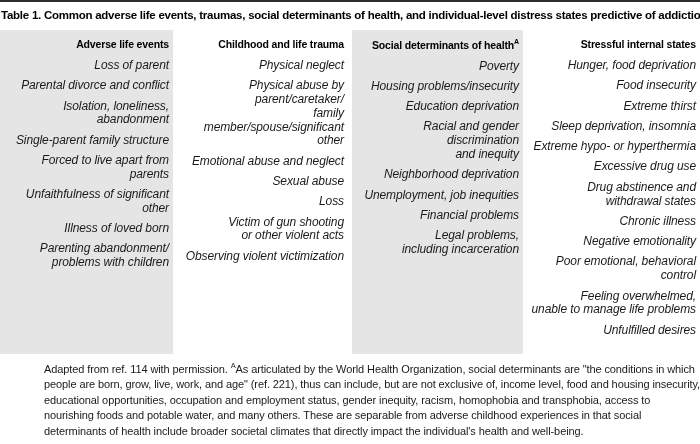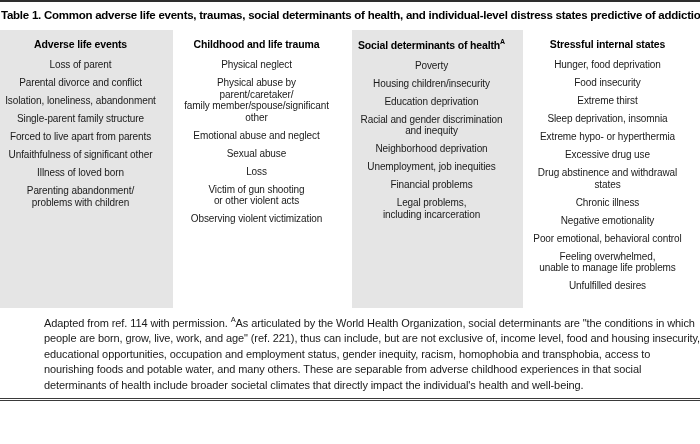--- a/index.html
+++ b/index.html
@@ -27,39 +27,40 @@
     margin: 0 0 9px 1px;
   }
   .table-body {
     display: grid;
     grid-template-columns: 173px 171px 171px 173px;
     column-gap: 4px;
     min-height: 258px;
     align-items: stretch;
   }
   .col {
-    text-align: center;
-    padding: 8px 16px 10px 4px;
+    text-align: right;
+    padding: 8px 4px 10px 4px;
   }
   .col.shaded { background: var(--shade, #e5e5e5); }
   .col-header {
     font-weight: bold;
     font-size: 10.5px;
     letter-spacing: -0.15px;
     margin-bottom: 9px;
     color: #000000;
   }
   .col-header sup { font-size: 7px; }
   .cell {
-    font-size: 10px;
+    font-size: 12px;
     line-height: 1.15;
     letter-spacing: -0.1px;
     margin-bottom: 6.5px;
     white-space: pre-line;
     color: #1a1a1a;
+    font-style: italic;
   }
   .footnote {
     margin-top: 7px;
     font-size: 11px;
     line-height: 1.41;
     letter-spacing: -0.1px;
     color: #1a1a1a;
     text-align: left;
     padding-left: 44px;
   }
@@ -98,21 +99,21 @@
         <div class="cell">Emotional abuse and neglect</div>
         <div class="cell">Sexual abuse</div>
         <div class="cell">Loss</div>
         <div class="cell">Victim of gun shooting
 or other violent acts</div>
         <div class="cell">Observing violent victimization</div>
       </div>
       <div class="col shaded">
         <div class="col-header">Social determinants of health<sup>A</sup></div>
         <div class="cell">Poverty</div>
-        <div class="cell">Housing children/insecurity</div>
+        <div class="cell">Housing problems/insecurity</div>
         <div class="cell">Education deprivation</div>
         <div class="cell">Racial and gender discrimination
 and inequity</div>
         <div class="cell">Neighborhood deprivation</div>
         <div class="cell">Unemployment, job inequities</div>
         <div class="cell">Financial problems</div>
         <div class="cell">Legal problems,
 including incarceration</div>
       </div>
       <div class="col">

